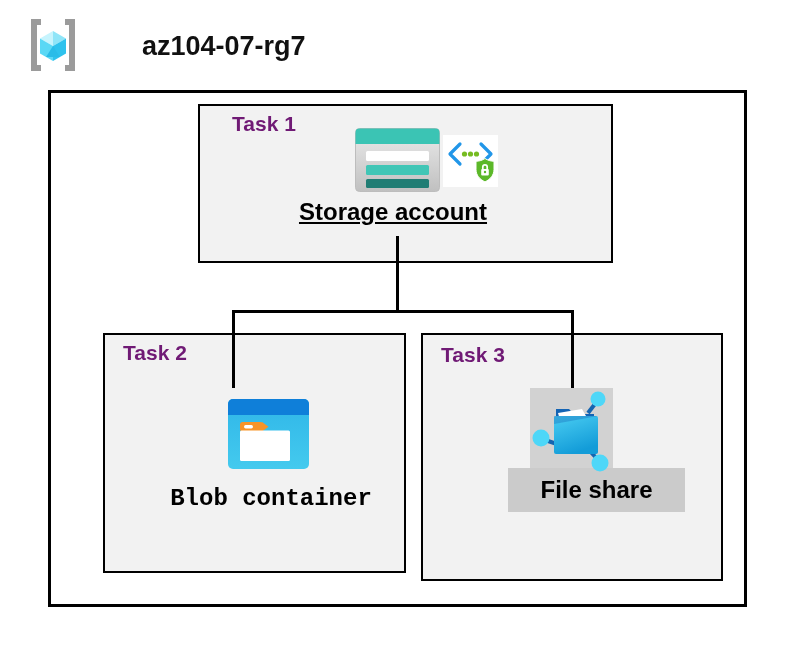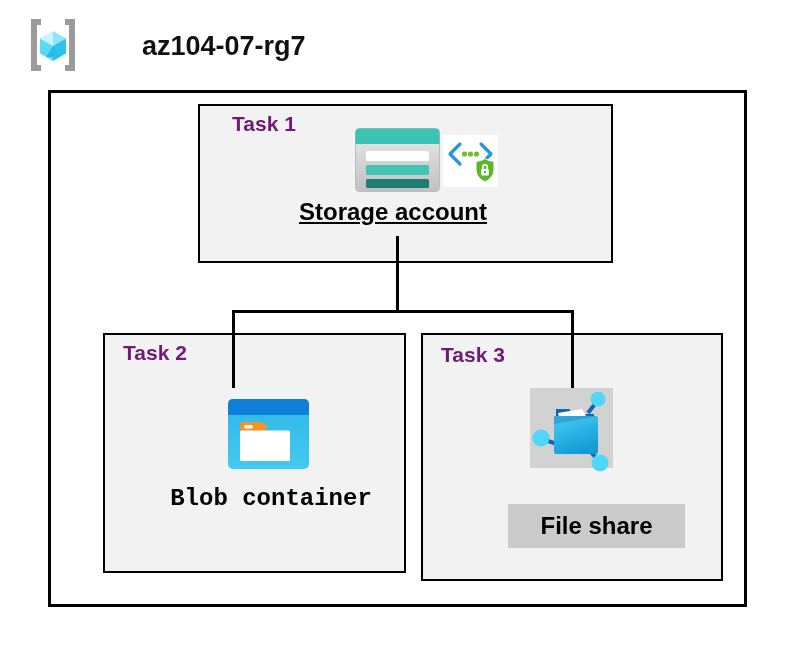--- a/index.html
+++ b/index.html
@@ -43,21 +43,21 @@
   .storage-icon{position:absolute;left:155px;top:22px;width:85px;height:64px;}
   .api-icon{position:absolute;left:243px;top:29px;width:55px;height:52px;}
   .blob-icon{position:absolute;left:123px;top:64px;width:81px;height:70px;}
   .fs-icon-bg{
     position:absolute;left:107px;top:53px;width:83px;height:80px;
     background:#D2D2D2;
   }
   .fs-icon-bg svg{position:absolute;left:0;top:0;overflow:visible;}
   .fs-caption-bg{
     position:absolute;left:85px;top:133px;width:177px;height:44px;
-    background:#CBCBCB;text-align:center;margin-top:36px;
+    background:#CBCBCB;text-align:center;
   }
   .fs-caption-bg .caption-inline{
     font-size:24px;font-weight:bold;color:#000000;line-height:44px;white-space:nowrap;
   }
   
   .connector{position:absolute;background:#000000;z-index:5;}
   .conn-v1{left:396px;top:236px;width:3px;height:77px;}
   .conn-h1{left:232px;top:310px;width:342px;height:3px;}
   .conn-v2{left:232px;top:310px;width:3px;height:78px;}
   .conn-v3{left:571px;top:310px;width:3px;height:78px;}

